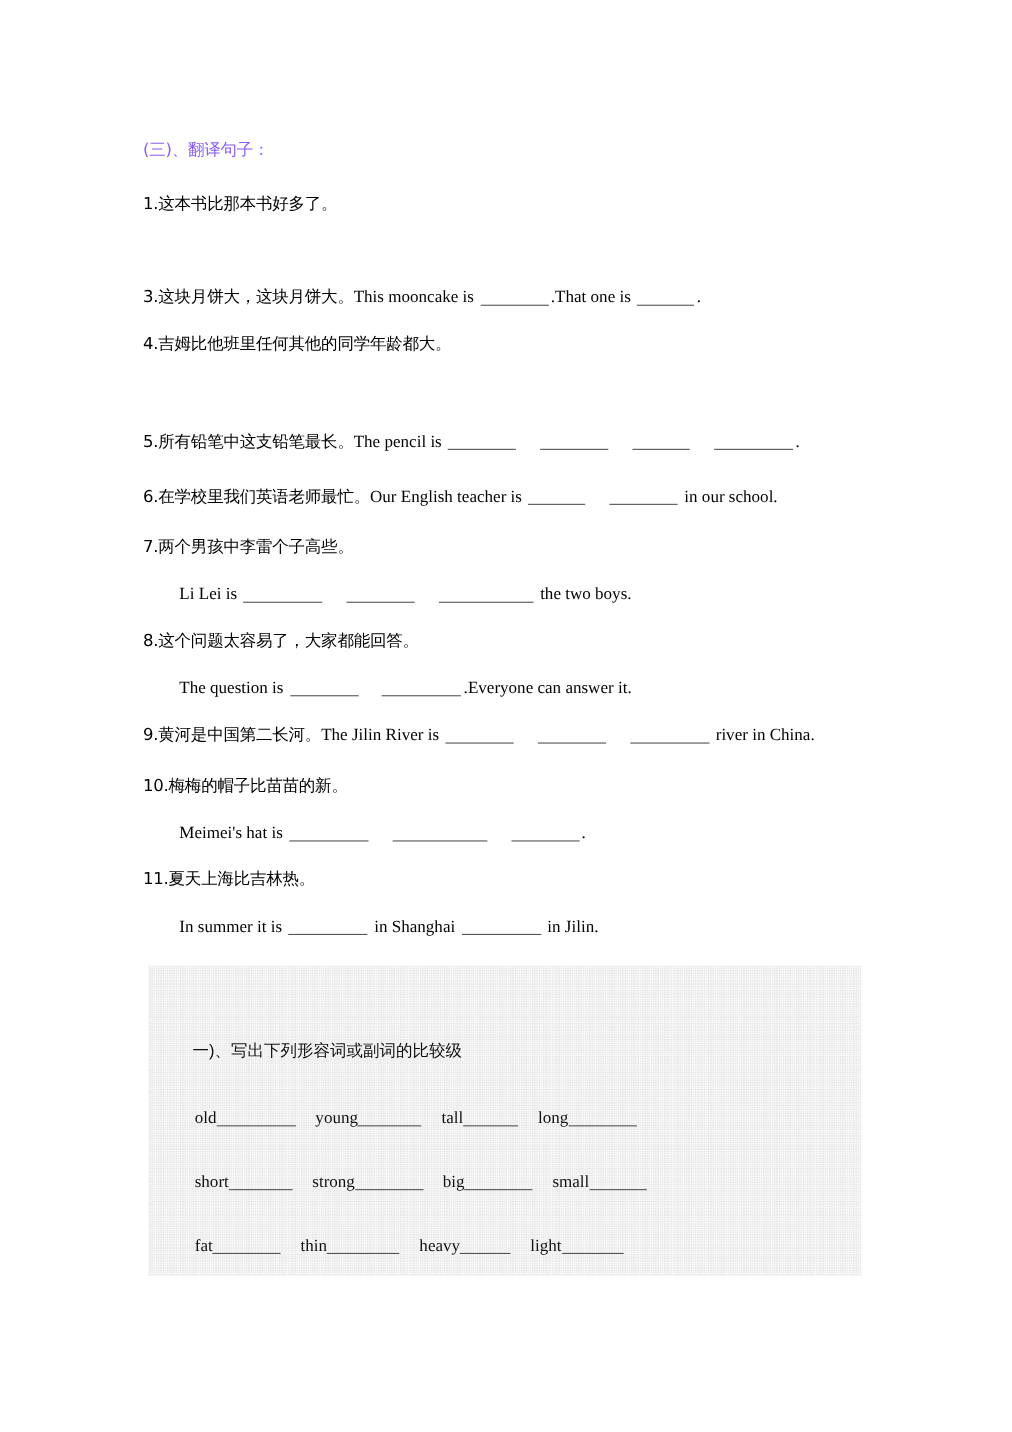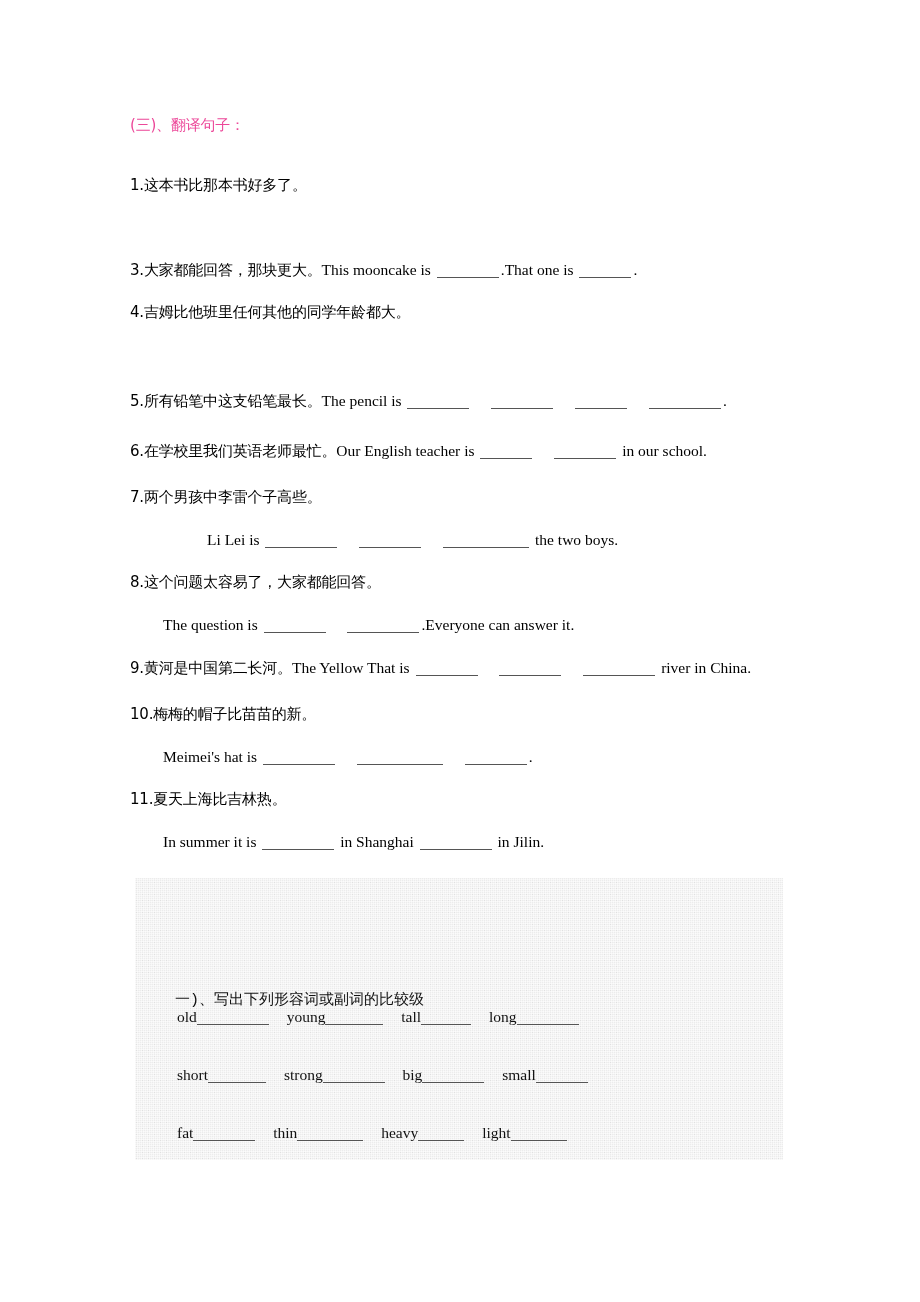--- a/index.html
+++ b/index.html
@@ -58,25 +58,25 @@
   .bk-s  { width: 52px; }
   .bk-m  { width: 62px; }
   .bk-l  { width: 72px; }
   .bk-xl { width: 86px; }
   .gap-m { display:inline-block; width: 14px; }
 
   
   .heading-sec {
     position: absolute;
     left: 130px;
-    top: 116px;
+    top: 127px;
     font-family: "DejaVu Sans", "Liberation Sans", sans-serif;
     font-size: 15px;
     letter-spacing: -0.2px;
-    color: #ec4899;
+    color: #8b5cf6;
     white-space: nowrap;
   }
 
   
   .shade-box {
     position: absolute;
     left: 135px;
     top: 878px;
     width: 648px;
     height: 282px;
@@ -84,26 +84,25 @@
     background-image:
       repeating-linear-gradient(0deg,  rgba(255,255,255,0.55) 0 1px, rgba(0,0,0,0) 1px 2px),
       repeating-linear-gradient(90deg, rgba(255,255,255,0.55) 0 1px, rgba(0,0,0,0) 1px 2px),
       radial-gradient(rgba(0,0,0,0.05) 0.5px, rgba(0,0,0,0) 0.6px);
     background-size: 2px 2px, 2px 2px, 3px 3px;
   }
   .box-heading {
     position: absolute;
     left: 40px;
     top: 68px;
-    font-family: Liberation Mono, monospace;
+    font-family: Liberation Sans, sans-serif;
     font-size: 15px;
     letter-spacing: 0px;
     color: #111;
     white-space: nowrap;
-    margin-top: 44px;
   }
   .word-row {
     position: absolute;
     left: 42px;
     white-space: nowrap;
     font-family: "Liberation Serif", "DejaVu Serif", serif;
     font-size: 15.5px;
     color: #111;
   }
   .word-row .word-cell {
@@ -122,21 +121,21 @@
 <div class="page">
 
   <div class="heading-sec">(三)、翻译句子：</div>
 
   <div class="line cn" style="left:130px; top:178px;">
     <span>1.</span><span>这本书比那本书好多了。</span>
   </div>
 
 
   <div class="line mix" style="left:130px; top:262px;">
-    <span class="cn-seg">3.</span><span class="cn-seg">大家都能回答，那块更大。</span><span class="en-seg">This mooncake is</span>
+    <span class="cn-seg">3.</span><span class="cn-seg">这块月饼大，这块月饼大。</span><span class="en-seg">This mooncake is</span>
     <span class="blank bk-m"></span><span class="en-seg">.That one is</span>
     <span class="blank bk-s"></span><span class="en-seg">.</span>
   </div>
 
   <div class="line cn" style="left:130px; top:305px;">
     <span>4.</span><span>吉姆比他班里任何其他的同学年龄都大。</span>
   </div>
 
 
   <div class="line mix" style="left:130px; top:393px;">
@@ -151,40 +150,40 @@
     <span class="cn-seg">6.</span><span class="cn-seg">在学校里我们英语老师最忙。</span><span class="en-seg">Our English teacher is</span>
     <span class="blank bk-s"></span><span class="gap-m"></span>
     <span class="blank bk-m"></span>
     <span class="en-seg">in our school.</span>
   </div>
 
   <div class="line cn" style="left:130px; top:490px;">
     <span>7.</span><span>两个男孩中李雷个子高些。</span>
   </div>
 
-  <div class="line mix" style="left:163px; top:532px;margin-left:44px;">
+  <div class="line mix" style="left:163px; top:532px;">
     <span class="en-seg">Li Lei is</span>
     <span class="blank bk-l"></span><span class="gap-m"></span>
     <span class="blank bk-m"></span><span class="gap-m"></span>
     <span class="blank bk-xl"></span>
     <span class="en-seg">the two boys.</span>
   </div>
 
   <div class="line cn" style="left:130px; top:575px;">
     <span>8.</span><span>这个问题太容易了，大家都能回答。</span>
   </div>
 
   <div class="line mix" style="left:163px; top:617px;">
     <span class="en-seg">The question is</span>
     <span class="blank bk-m"></span><span class="gap-m"></span>
     <span class="blank bk-l"></span><span class="en-seg">.Everyone can answer it.</span>
   </div>
 
   <div class="line mix" style="left:130px; top:660px;">
-    <span class="cn-seg">9.</span><span class="cn-seg">黄河是中国第二长河。</span><span class="en-seg">The Yellow That is</span>
+    <span class="cn-seg">9.</span><span class="cn-seg">黄河是中国第二长河。</span><span class="en-seg">The Jilin River is</span>
     <span class="blank bk-m"></span><span class="gap-m"></span>
     <span class="blank bk-m"></span><span class="gap-m"></span>
     <span class="blank bk-l"></span>
     <span class="en-seg">river in China.</span>
   </div>
 
   <div class="line cn" style="left:130px; top:707px;">
     <span>10.</span><span>梅梅的帽子比苗苗的新。</span>
   </div>
 

